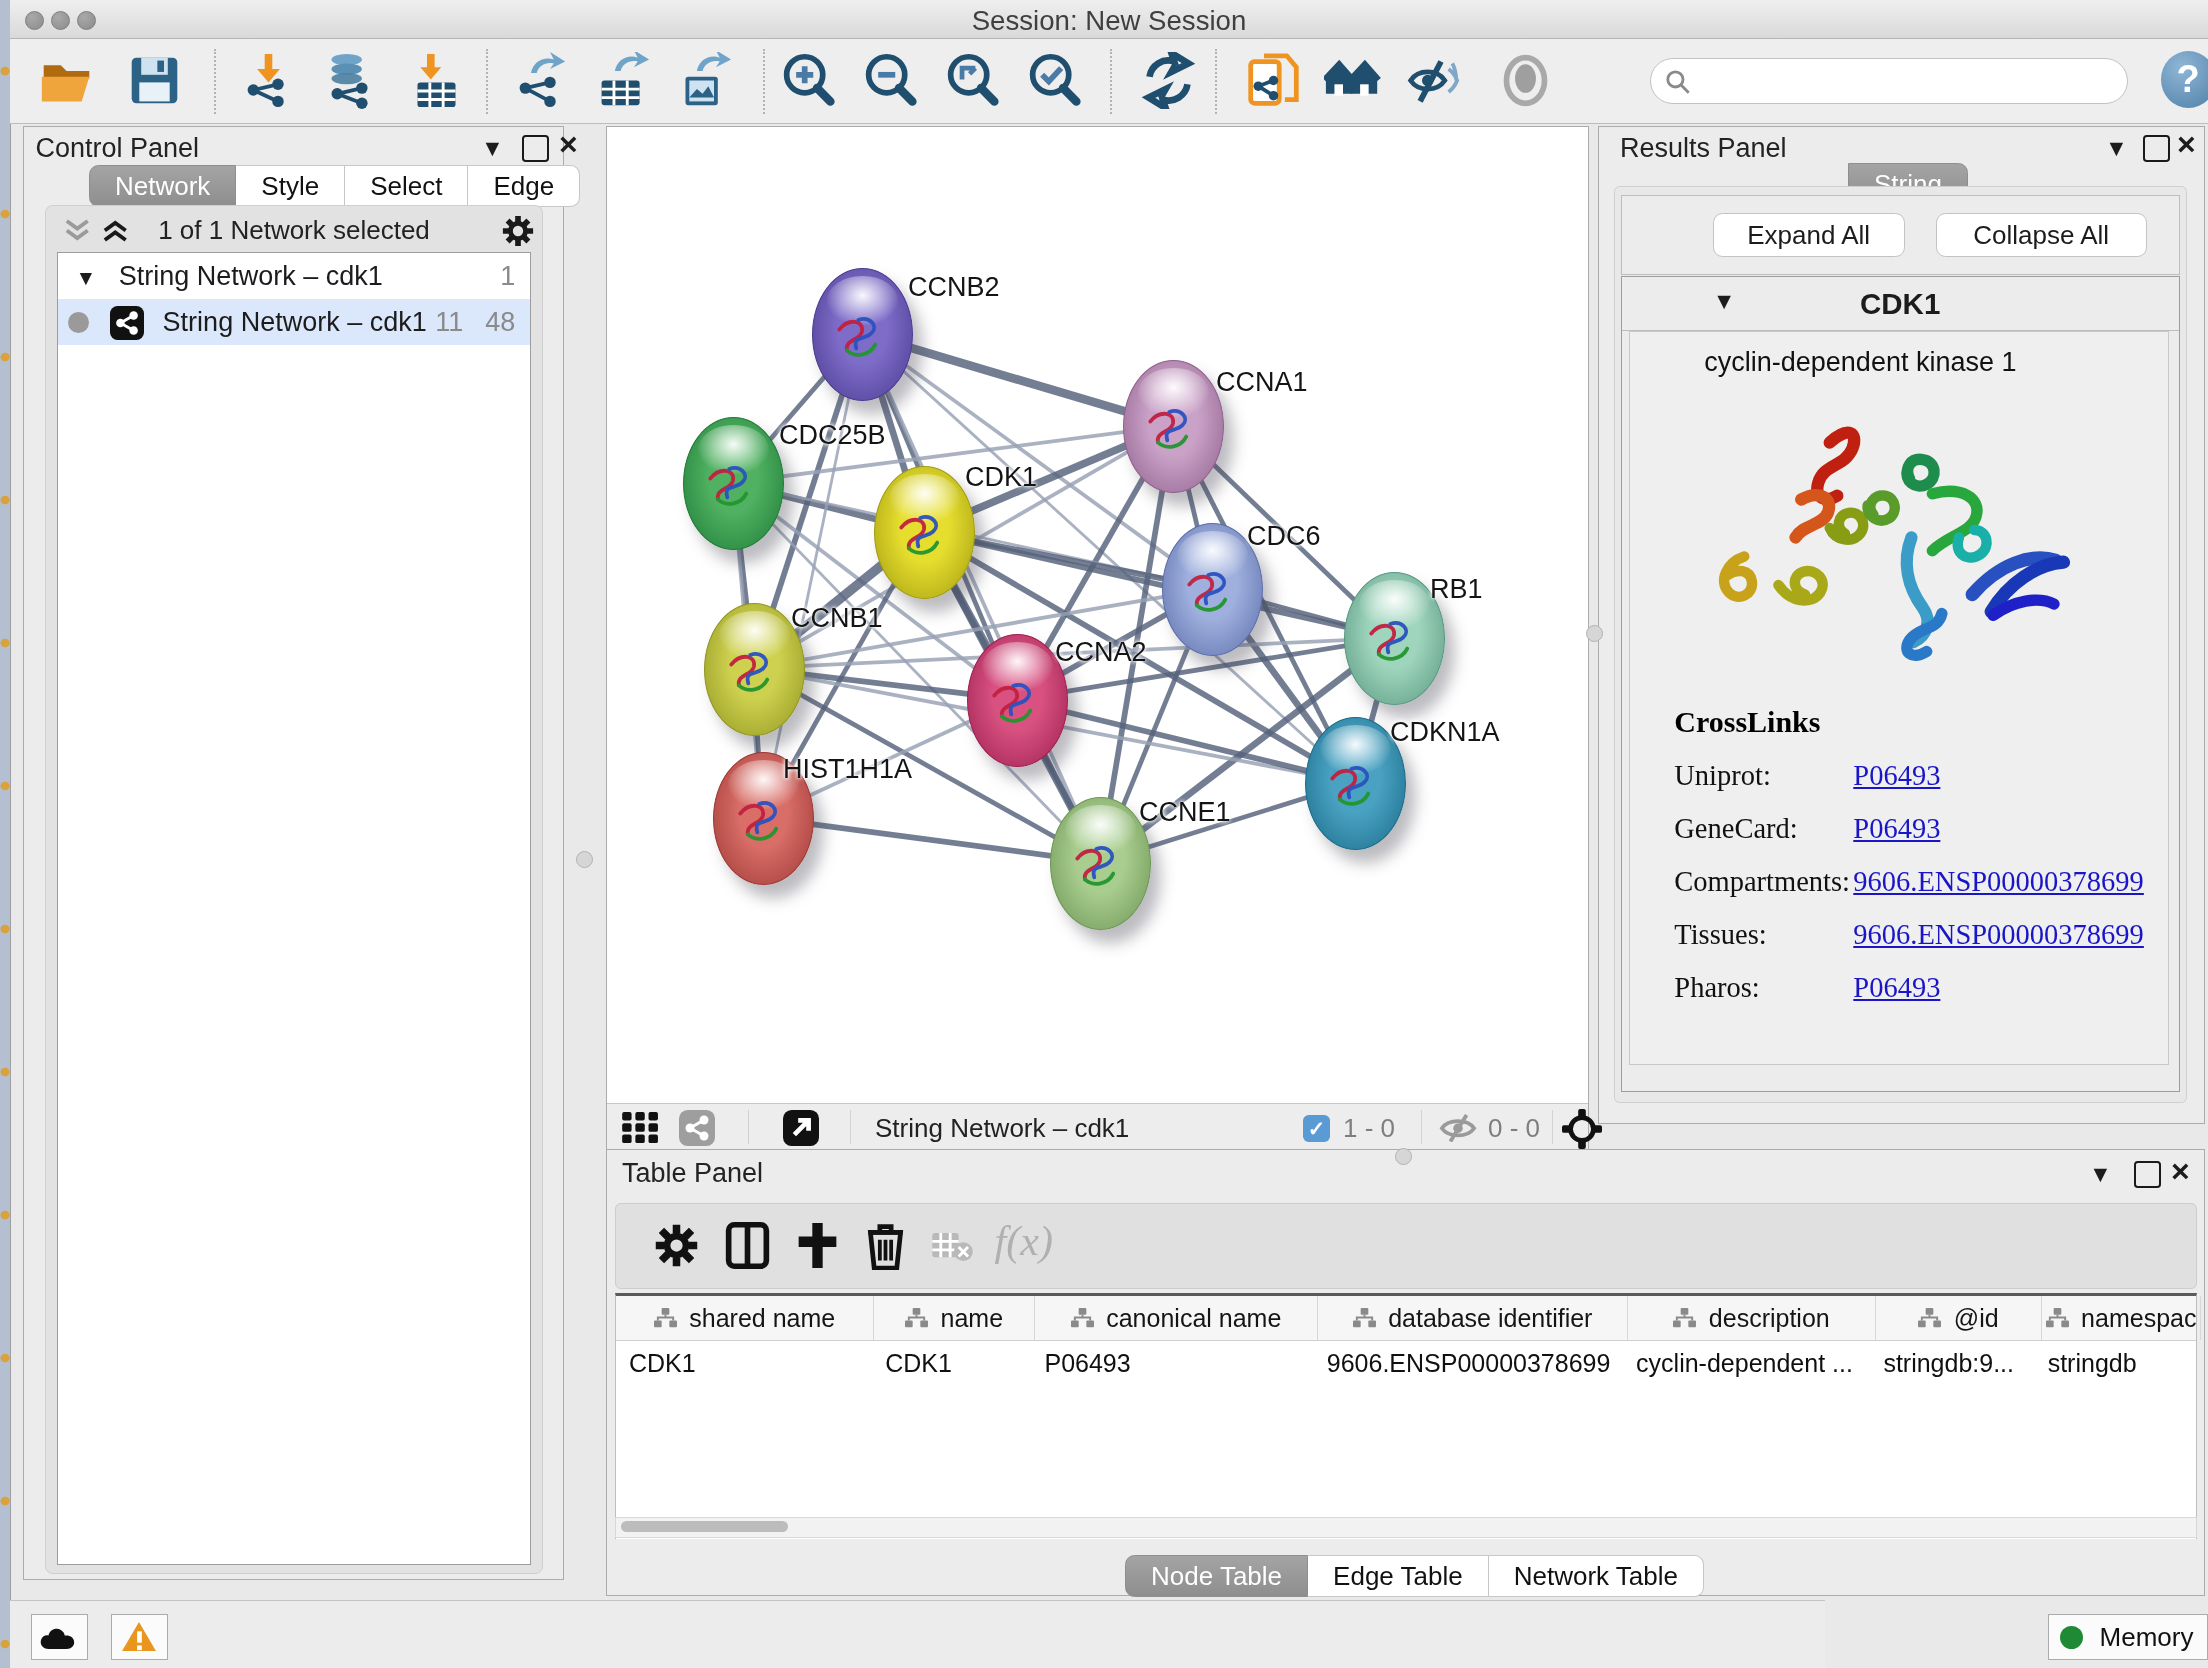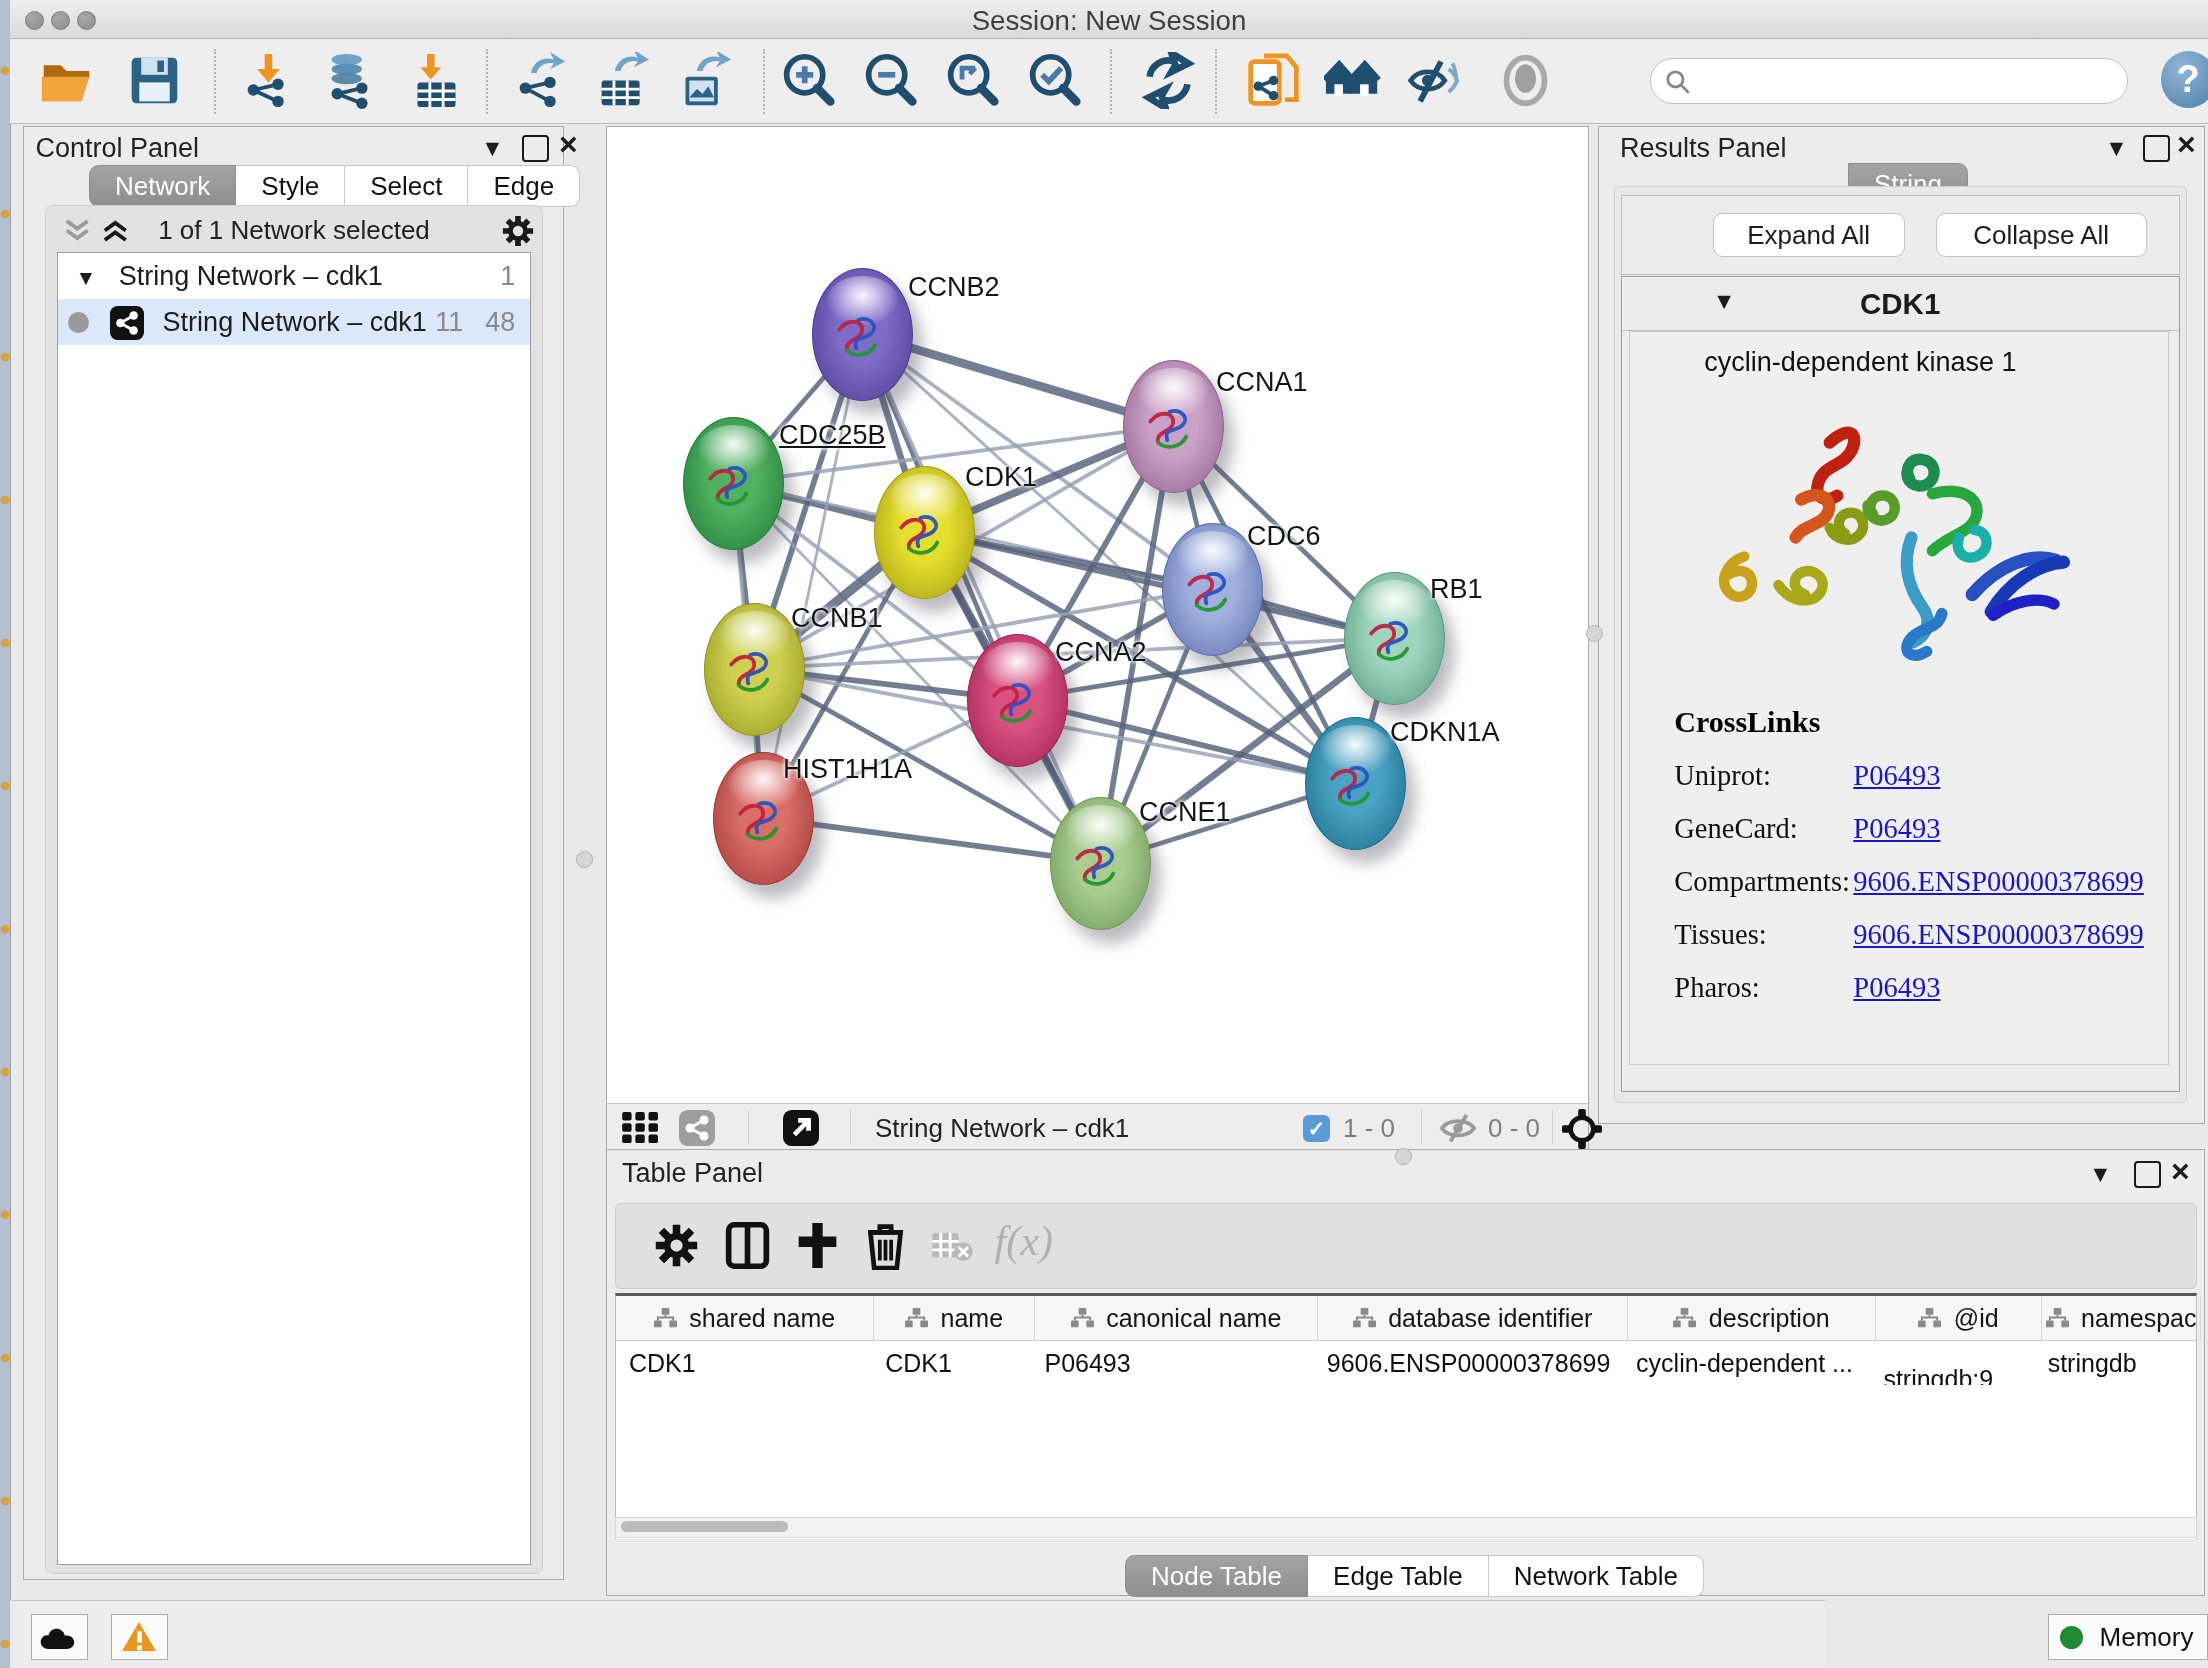--- a/index.html
+++ b/index.html
@@ -373,21 +373,21 @@
           <div class="node" style="left: 76px; top: 290px; background: radial-gradient(at 50% 45%, rgb(79, 177, 97) 35%, rgb(30, 122, 54) 100%); border: 1.9px solid rgb(30, 122, 54);">
             <div class="gloss"></div>
             <svg width="72" height="72" viewBox="0 0 76 76">
               <g fill="none" stroke-width="4" stroke-linecap="round">
                 <path d="M14 30c10-12 26-10 24 2-2 10-18 8-16 20" stroke="#c22040"></path>
                 <path d="M34 20c12-4 22 6 14 14-8 8-20 2-16 16" stroke="#2a52c0"></path>
                 <path d="M22 52c8 8 24 6 30-6" stroke="#22962e"></path>
               </g>
             </svg>
           </div>
-          <div class="node-label" style="left: 172px; top: 293px; text-decoration: underline;">CDC25B</div>
+          <div class="node-label" style="left: 172px; top: 293px;">CDC25B</div>
           <div class="node" style="left: 267px; top: 339px; background: radial-gradient(at 50% 45%, rgb(230, 222, 46) 35%, rgb(160, 155, 16) 100%); border: 1.9px solid rgb(160, 155, 16);">
             <div class="gloss"></div>
             <svg width="72" height="72" viewBox="0 0 76 76">
               <g fill="none" stroke-width="4" stroke-linecap="round">
                 <path d="M14 30c10-12 26-10 24 2-2 10-18 8-16 20" stroke="#c22040"></path>
                 <path d="M34 20c12-4 22 6 14 14-8 8-20 2-16 16" stroke="#2a52c0"></path>
                 <path d="M22 52c8 8 24 6 30-6" stroke="#22962e"></path>
               </g>
             </svg>
           </div>
@@ -703,21 +703,21 @@
             <span>namespac</span>
           </div>
         </div>
       <div id="tp-rows">
           <div class="trow">
             <div class="td" style="width: 243px;">CDK1</div>
             <div class="td" style="width: 146px;">CDK1</div>
             <div class="td" style="width: 269px;">P06493</div>
             <div class="td" style="width: 296px;">9606.ENSP00000378699</div>
             <div class="td" style="width: 234px;">cyclin-dependent ...</div>
-            <div class="td" style="width: 151px; margin-top: 16px;">stringdb:9...</div>
+            <div class="td" style="width: 151px;">stringdb:9...</div>
             <div class="td" style="width: 145px;">stringdb</div>
           </div>
         </div>
     </div>
     <div id="tp-scroll">
         <div id="tp-thumb"></div>
       </div>
     <div class="tabs" id="tp-tabs">
         <span class="tab active">Node Table</span>
         <span class="tab">Edge Table</span>

